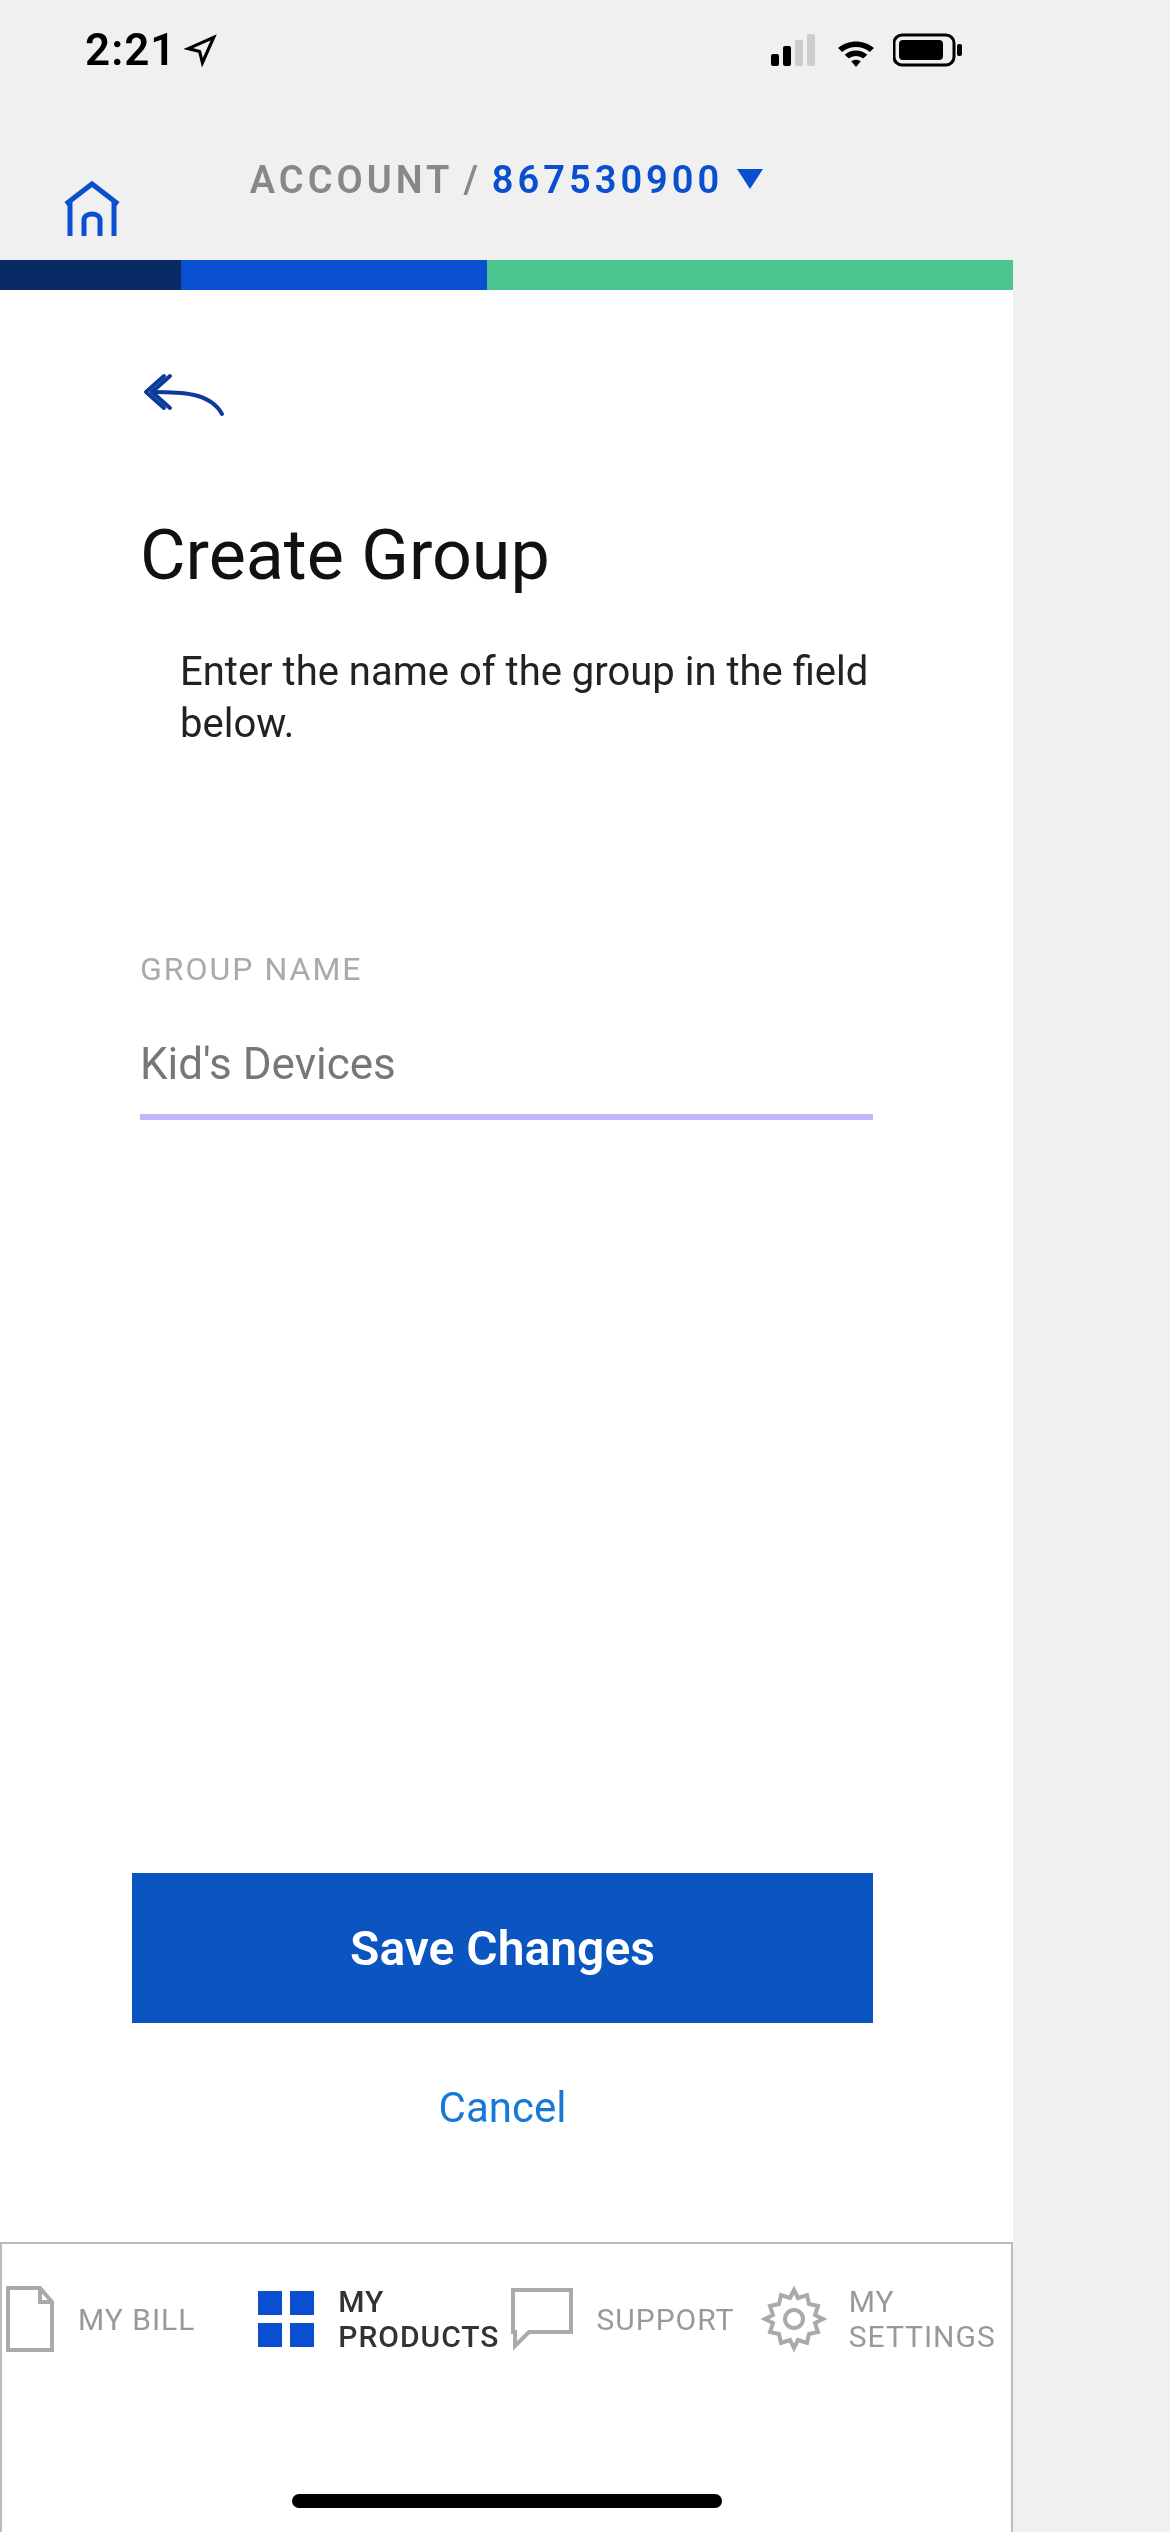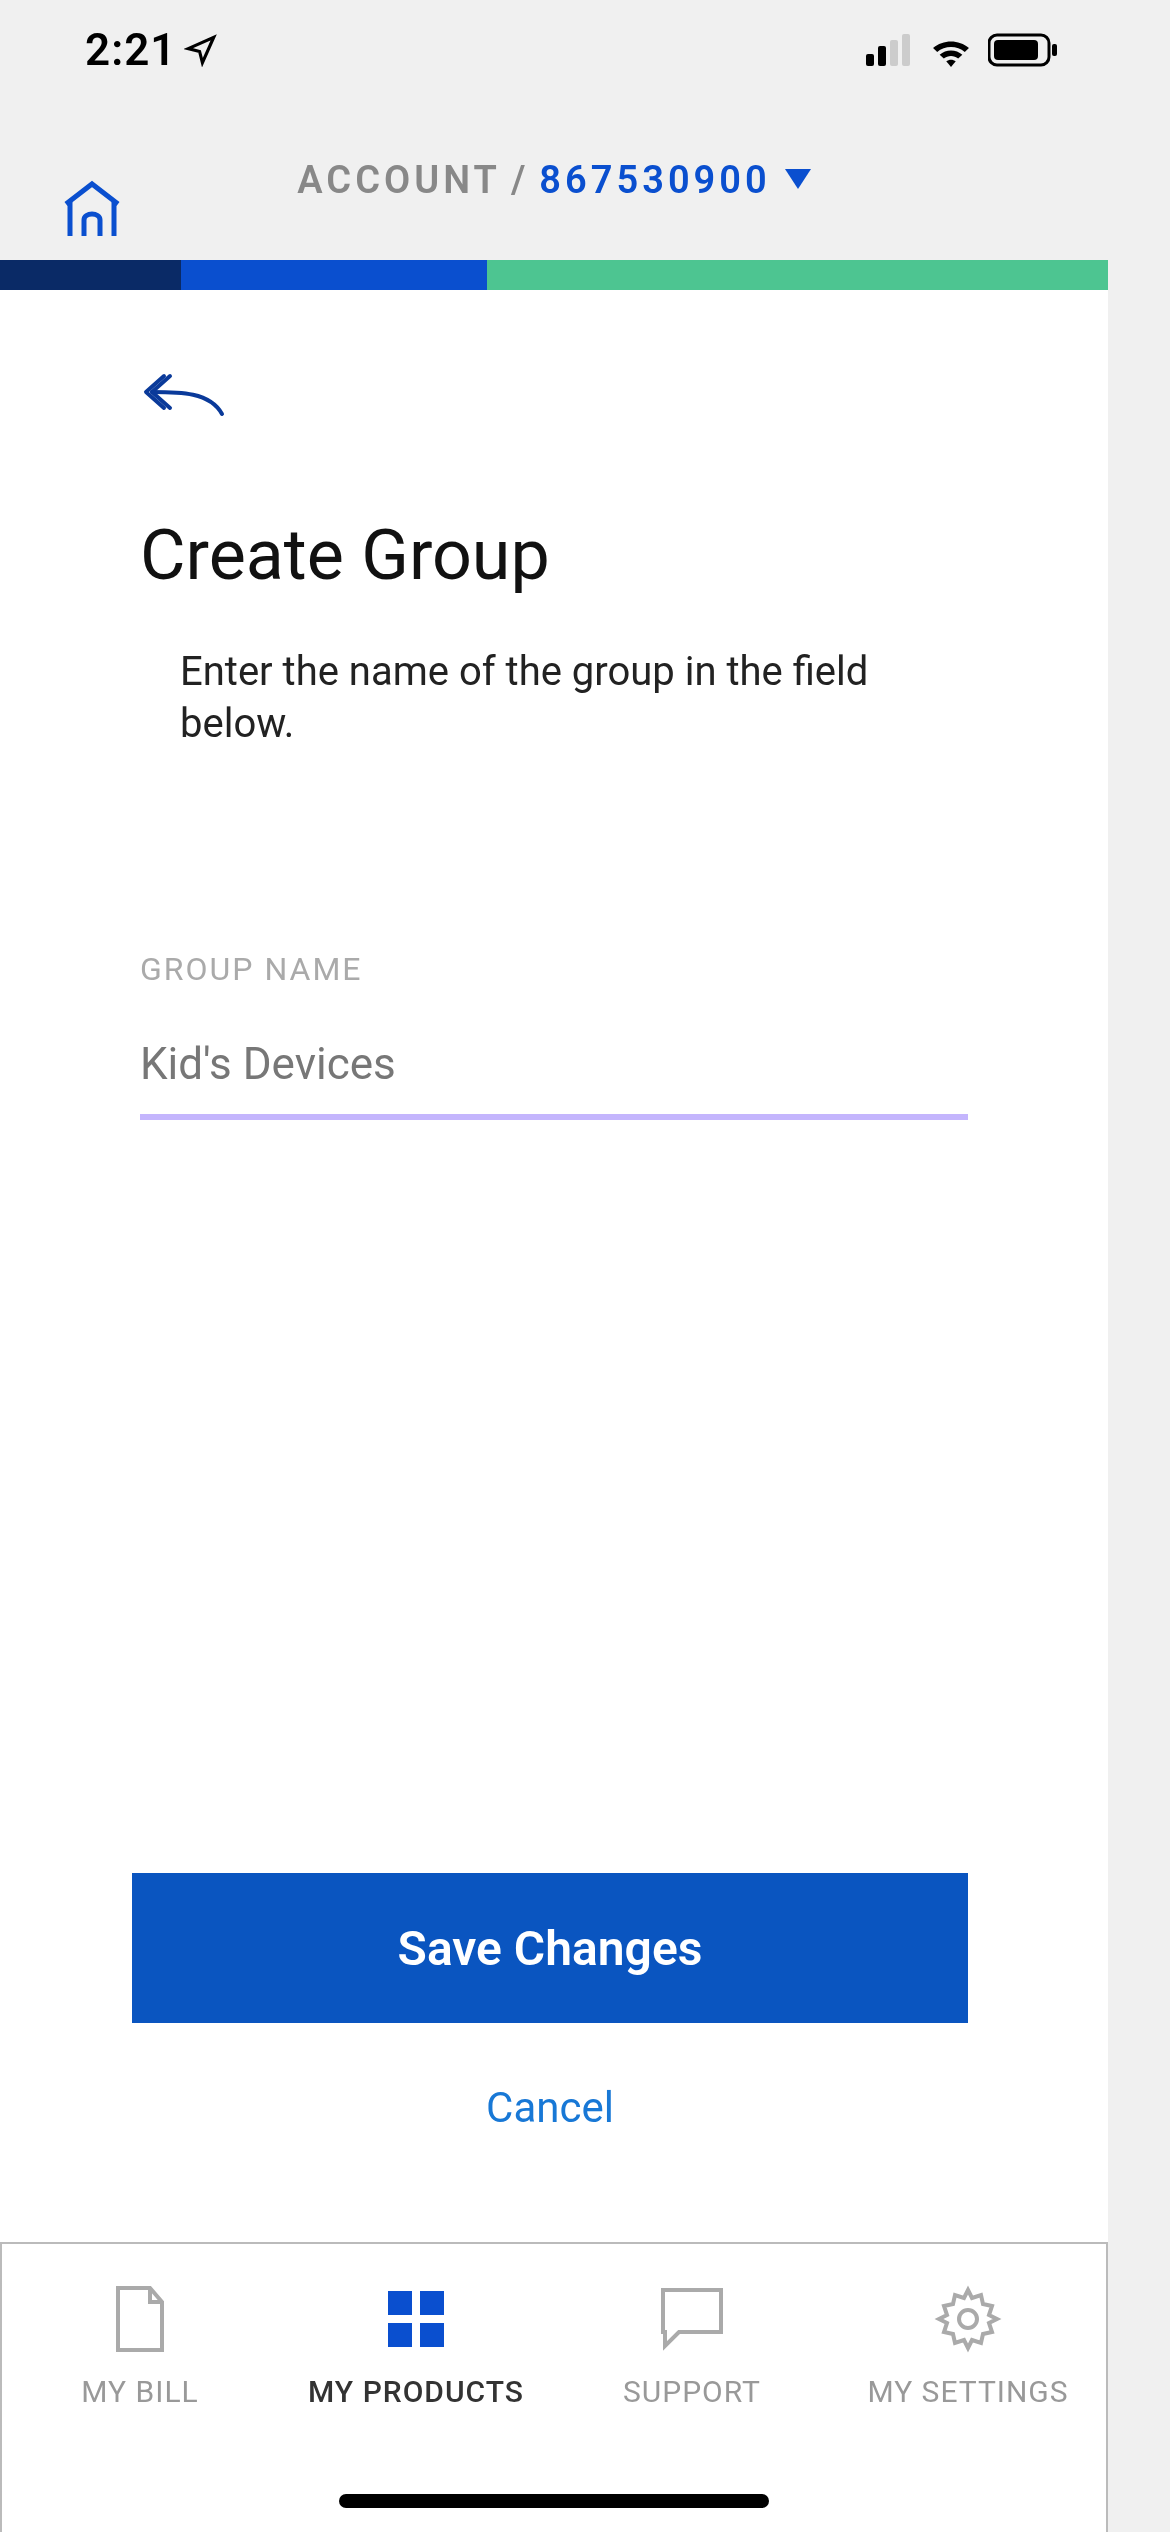--- a/index.html
+++ b/index.html
@@ -8,21 +8,21 @@
     box-sizing: border-box;
     font-family: -apple-system, BlinkMacSystemFont, "Segoe UI", Roboto, Helvetica, Arial, sans-serif;
   }
   html, body {
     width: 1170px;
     height: 2532px;
     background: #f0f0f0;
     overflow: hidden;
   }
   .screen {
-    width: 1108px;
+    width: 1013px;
     height: 2532px;
     background: #fff;
     position: relative;
     display: flex;
     flex-direction: column;
   }
 
   
   .status-bar {
     height: 100px;
@@ -177,21 +177,21 @@
     border-bottom: none;
     background: #fff;
     display: flex;
     justify-content: space-around;
     align-items: flex-start;
     padding-top: 40px;
     position: relative;
   }
   .nav-item {
     display: flex;
-    flex-direction: column;
+    flex-direction: row;
     align-items: center;
     gap: 20px;
     flex: 1;
   }
   .nav-icon {
     height: 70px;
     display: flex;
     align-items: center;
     justify-content: center;
   }

